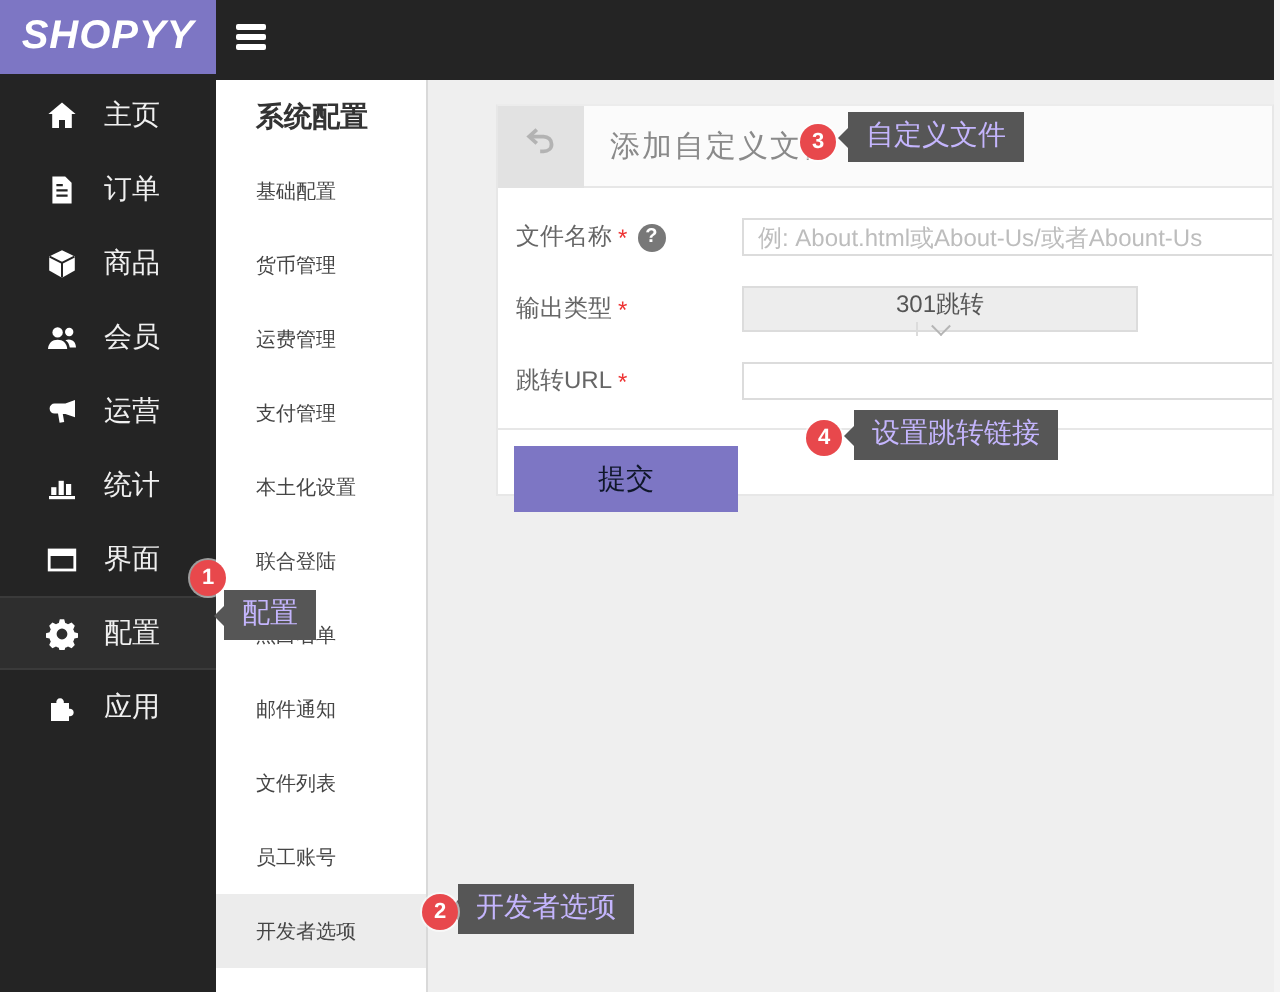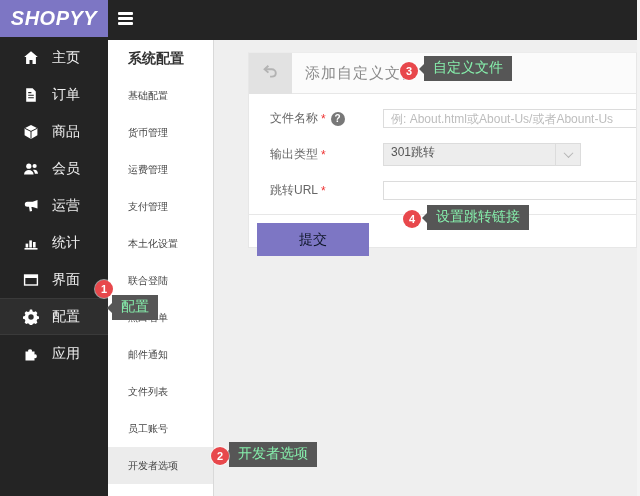--- a/index.html
+++ b/index.html
@@ -51,40 +51,40 @@
     height:41px; background:#fbfbfb; border-bottom:1px solid #e7e7e7;
     display:flex; align-items:center;
   }
   .back-btn {
     width:43px; height:41px; background:#e2e2e2; flex:0 0 43px;
     display:flex; align-items:center; justify-content:center; cursor:pointer;
   }
   .panel-title { margin-left:13px; font-size:15px; color:#8a8a8a; letter-spacing:1px; }
 
   .panel-body { position:relative; }
-  .form-row { display:flex; align-items:center; margin-top:13px; height:23px;margin-left:12px; }
+  .form-row { display:flex; align-items:center; margin-top:13px; height:23px; }
   .form-label {
     width:122px; flex:0 0 122px; padding-left:9px; font-size:12px; color:#666;
     display:flex; align-items:center; white-space:nowrap;
   }
   .req { color:#e33; margin-left:3px; font-size:12px; }
   .help-icon {
     width:14px; height:14px; margin-left:5px; border-radius:50%;
     background:#787878; color:#fff; font-size:10px; font-weight:bold;
     display:inline-flex; align-items:center; justify-content:center; cursor:pointer;
   }
   .text-input {
     flex:1; height:19px; border:1px solid #dcdcdc; border-right:0;
     font-size:12px; color:#a21caf; padding:0 7px; outline:none; background:#fff;
     font-family:"Liberation Sans","DejaVu Sans",sans-serif;
   }
   .text-input::placeholder { color:#bdbdbd; opacity:1; }
   .select-box {
     width:198px; height:23px; border:1px solid #dcdcdc; background:#ededed;
-    display:flex; font-size:12px; color:#555; cursor:pointer;
+    display:flex; align-items:center; font-size:12px; color:#555; cursor:pointer;flex-direction:column;
   }
   .select-value { flex:1; padding:0 7px; }
   .select-caret {
     width:25px; height:21px; border-left:1px solid #dcdcdc;
     display:flex; align-items:center; justify-content:center;
   }
   .select-caret i {
     width:7px; height:7px; border-right:1.6px solid #b5b5b5; border-bottom:1.6px solid #b5b5b5;
     transform:rotate(45deg) translate(-1px,-1px);
   }
@@ -99,21 +99,21 @@
   .scroll-strip { position:absolute; right:0; top:0; bottom:0; width:3px; background:#f4f4f4; z-index:40; }
 
   
   .anno-badge {
     position:absolute; z-index:60; width:18px; height:18px; border-radius:50%;
     background:#e8484c; color:#fff; font-size:11px; font-weight:bold;
     display:flex; align-items:center; justify-content:center;
     box-shadow:0 0 0 1px rgba(255,255,255,.55);
   }
   .anno-tip {
-    position:absolute; z-index:55; background:#565656; color:#86efac;
+    position:absolute; z-index:55; background:#565656; color:#c4b5fd;
     font-size:14px; padding:3px 9px 4px; white-space:nowrap;
   }
   .anno-tip::before {
     content:""; position:absolute; left:-5px; top:50%; margin-top:-5px;
     border-top:5px solid transparent; border-bottom:5px solid transparent;
     border-right:5px solid #565656;
   }
 </style>
 </head>
 <body>

